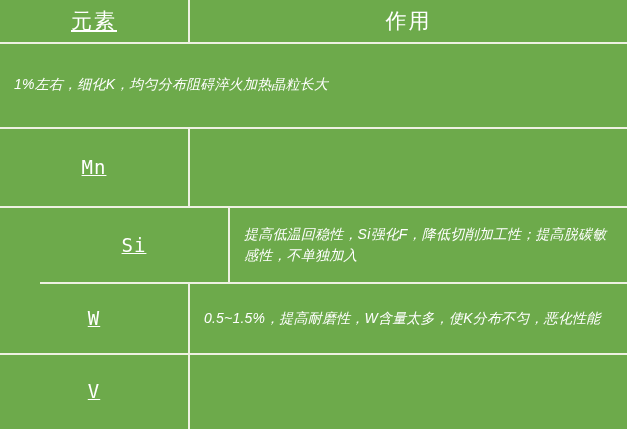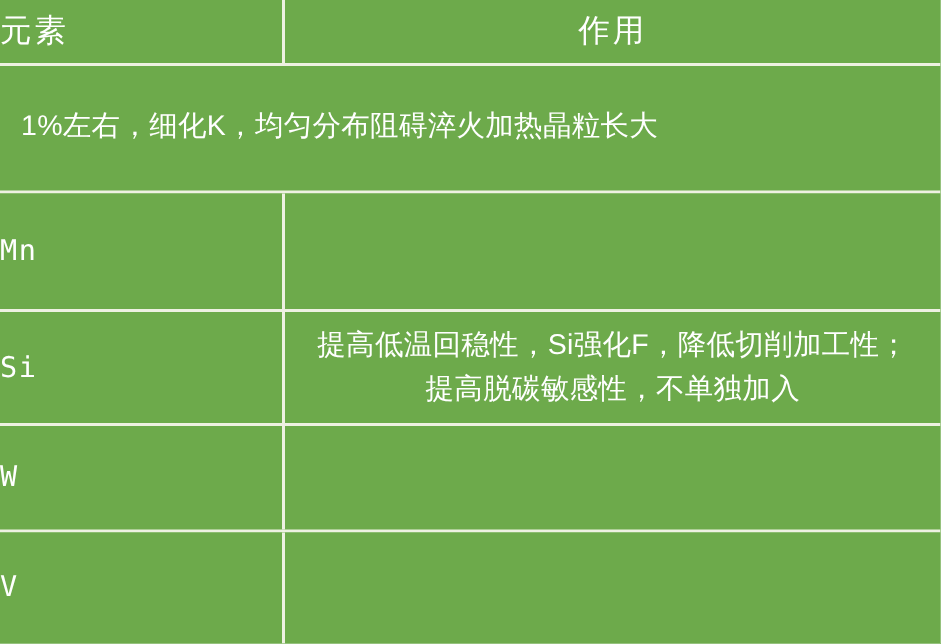--- a/index.html
+++ b/index.html
@@ -33,32 +33,34 @@
     border-bottom: 2px solid #eef1e2;
   }
   .trow:last-child {
     border-bottom: none;
   }
 
   
   .row-header { height: 44px; }
   .row-1      { height: 86px; }
   .row-2      { height: 80px; }
-  .row-3      { height: 77px; }
+  .row-3      { height: 77px; margin-left: 40px; }
   .row-4      { height: 71px; }
   .row-5      { height: 75px; }
 
   .cell-el {
     width: 190px;
     flex: 0 0 190px;
     box-sizing: border-box;
     border-right: 2px solid #eef1e2;
     display: flex;
     align-items: center;
+    justify-content: center;
     color: #ffffff;
+    text-decoration: underline;
   }
 
   .cell-eff {
     flex: 1 1 auto;
     box-sizing: border-box;
     display: flex;
     align-items: center;
     padding: 0 14px 0 14px;
     color: #ffffff;
   }
@@ -79,25 +81,26 @@
   .sym {
     font-family: "DejaVu Sans Mono", "Liberation Mono", monospace;
     font-size: 19px;
     letter-spacing: 1px;
     color: #ffffff;
     line-height: 1;
   }
 
   
   .eff-text {
-    font-size: 19px;
+    font-size: 14px;
     line-height: 1.55;
     color: #ffffff;
     letter-spacing: 0.2px;
-    text-align: center;
+    text-align: left;
+    font-style: italic;
   }
 
   .hdr-text {
     color: #ffffff;
     font-size: 21px;
     line-height: 1;
     letter-spacing: 2px;
   }
 </style>
 </head>
@@ -132,20 +135,23 @@
     </div>
     <div class="cell-eff">
       <span class="eff-text">提高低温回稳性，Si强化F，降低切削加工性；提高脱碳敏感性，不单独加入</span>
     </div>
   </div>
 
   <div class="trow row-4">
     <div class="cell-el">
       <span class="sym">W</span>
     </div>
+    <div class="cell-eff">
+      <span class="eff-text">0.5~1.5%，提高耐磨性，W含量太多，使K分布不匀，恶化性能</span>
+    </div>
   </div>
 
   <div class="trow row-5">
     <div class="cell-el">
       <span class="sym">V</span>
     </div>
   </div>
 
 </div>
 

